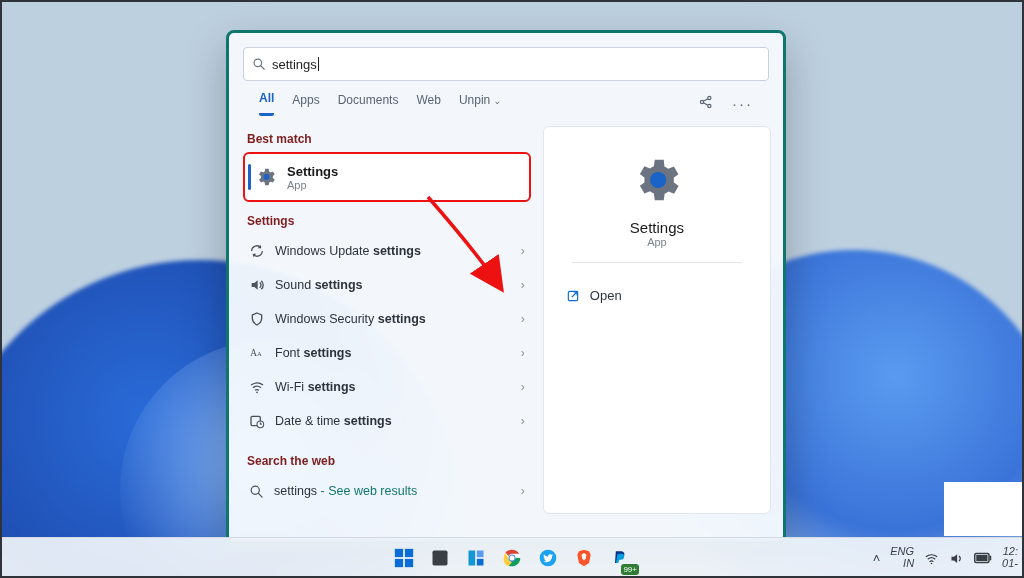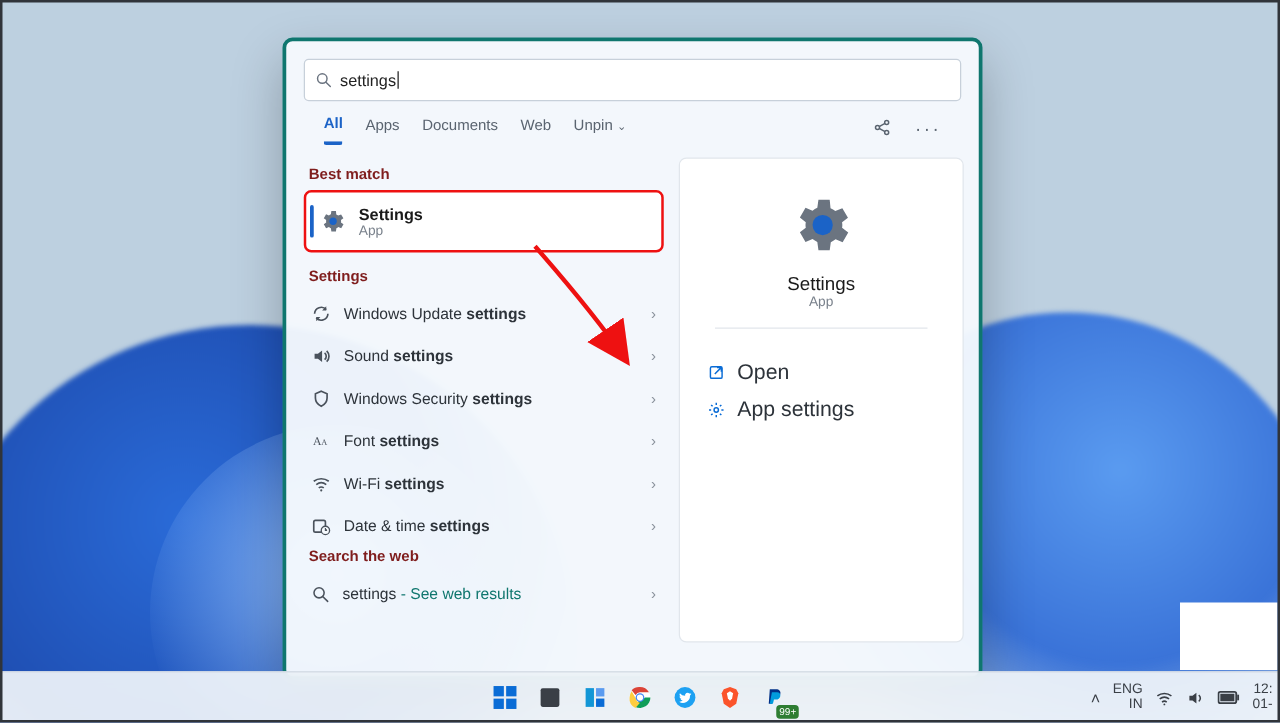--- a/index.html
+++ b/index.html
@@ -37,34 +37,34 @@
   .result .chev{margin-left:auto;color:#8a929c;font-size:12px;}
   .result strong{font-weight:600;}
   .result .muted{color:#0f766e;}
   .result svg{flex:0 0 auto;}
 
   
   .app-hero{display:flex;flex-direction:column;align-items:center;padding:26px 12px 14px;}
   .app-hero .ttl{margin-top:12px;font-size:15px;color:#1a1a1a;}
   .app-hero .sub{font-size:11px;color:#7a828c;}
   .app-hero hr{width:84%;border:none;border-top:1px solid #e2e6ec;margin:14px 0 6px;}
-  .action{display:flex;align-items:center;gap:10px;padding:5px 22px;font-size:17px;color:#2d333a;cursor:pointer;}
+  .action{display:flex;align-items:center;gap:10px;padding:5px 22px;font-size:13px;color:#2d333a;cursor:pointer;}
   .action svg{flex:0 0 auto;}
 
   
   .arrow-overlay{position:absolute;left:228px;top:32px;width:554px;height:508px;pointer-events:none;}
 
   
   .taskbar{position:absolute;left:0;right:0;bottom:0;height:40px;background:rgba(241,245,250,0.92);backdrop-filter:blur(6px);border-top:1px solid #d3dae3;display:flex;align-items:center;}
   .tb-center{position:absolute;left:50%;transform:translateX(-50%);display:flex;gap:6px;align-items:center;}
   .tb-item{width:30px;height:30px;border-radius:4px;display:flex;align-items:center;justify-content:center;cursor:pointer;}
   .tb-item.badge{position:relative;}
   .tb-item .bubble{position:absolute;bottom:-2px;right:-4px;background:#2e7d32;color:#fff;font-size:8px;padding:1px 2px;border-radius:3px;}
   .tb-right{position:absolute;right:6px;display:flex;align-items:center;gap:10px;color:#3a3f46;font-size:11px;}
-  .tb-right .stack{display:flex;flex-direction:column;align-items:flex-end;line-height:1.05;}
+  .tb-right .stack{display:flex;flex-direction:column;align-items:flex-end;line-height:1.05;font-style:italic;}
   .tb-right svg{display:block;}
 
   
   .cutout{position:absolute;right:2px;bottom:42px;width:78px;height:54px;background:#fff;}
 
   
   .gear-big{width:54px;height:54px;}
   .gear-small{width:22px;height:22px;}
 </style>
 </head>
@@ -167,21 +167,21 @@
       <div class="result">
         <svg width="16" height="16" viewBox="0 0 24 24">
             <rect x="3" y="5" width="14" height="14" rx="2" fill="none" stroke="#4a525c" stroke-width="2"></rect>
             <circle cx="17" cy="17" r="5" fill="#f5f9fd" stroke="#4a525c" stroke-width="1.6"></circle>
             <path stroke="#4a525c" stroke-width="1.4" d="M17 14v3h2"></path>
           </svg>
         <span><span>Date &amp; time </span><strong>settings</strong></span>
         <span class="chev">›</span>
       </div>
 
-      <div class="section-label" style="margin-top:0;">Search the web</div>
+      <div class="section-label" style="margin-top:16px;">Search the web</div>
 
       <div class="result">
         <svg width="15" height="15" viewBox="0 0 24 24">
             <circle cx="10" cy="10" r="6.5" fill="none" stroke="#4a525c" stroke-width="2"></circle>
             <line x1="15" y1="15" x2="21" y2="21" stroke="#4a525c" stroke-width="2" stroke-linecap="round"></line>
           </svg>
         <span><span>settings</span><span class="muted"> - See web results</span></span>
         <span class="chev">›</span>
       </div>
     </div>
@@ -196,27 +196,20 @@
         <div class="sub">App</div>
         <hr>
       </div>
 
       <div class="action">
         <svg width="14" height="14" viewBox="0 0 24 24">
             <rect x="4" y="4" width="16" height="16" rx="2" fill="none" stroke="#0a6cd6" stroke-width="2"></rect>
             <path stroke="#0a6cd6" stroke-width="2" fill="none" d="M10 14l8-8M13 5h6v6"></path>
           </svg>
         <span>Open</span>
-      </div>
-      <div class="action">
-        <svg width="14" height="14" viewBox="0 0 24 24">
-            <circle cx="12" cy="12" r="3" fill="none" stroke="#0a6cd6" stroke-width="2"></circle>
-            <path fill="none" stroke="#0a6cd6" stroke-width="2" d="M12 2v3M12 19v3M2 12h3M19 12h3M5 5l2 2M17 17l2 2M19 5l-2 2M7 17l-2 2"></path>
-          </svg>
-        <span>App settings</span>
       </div>
     </div>
   </div>
 </div>
 
 <svg class="arrow-overlay" viewBox="0 0 554 508">
   <defs>
       <marker id="ah" markerWidth="10" markerHeight="10" refX="8" refY="5" orient="auto">
         <path d="M0 0L10 5L0 10z" fill="#e11"></path>
       </marker>

